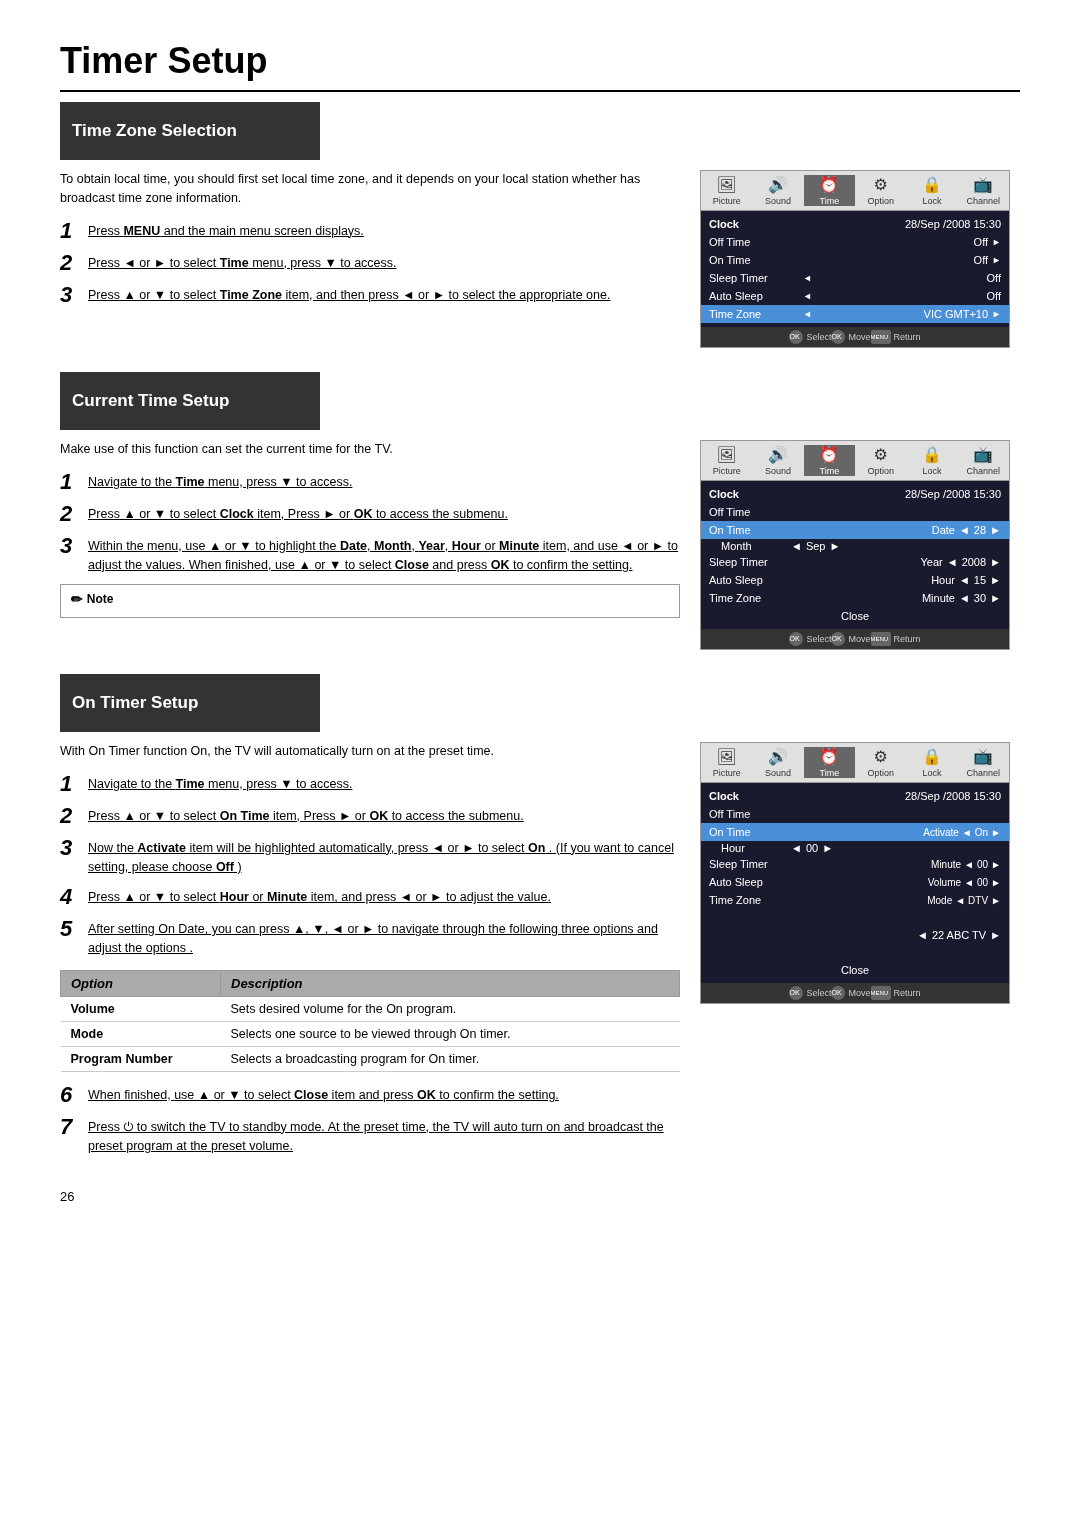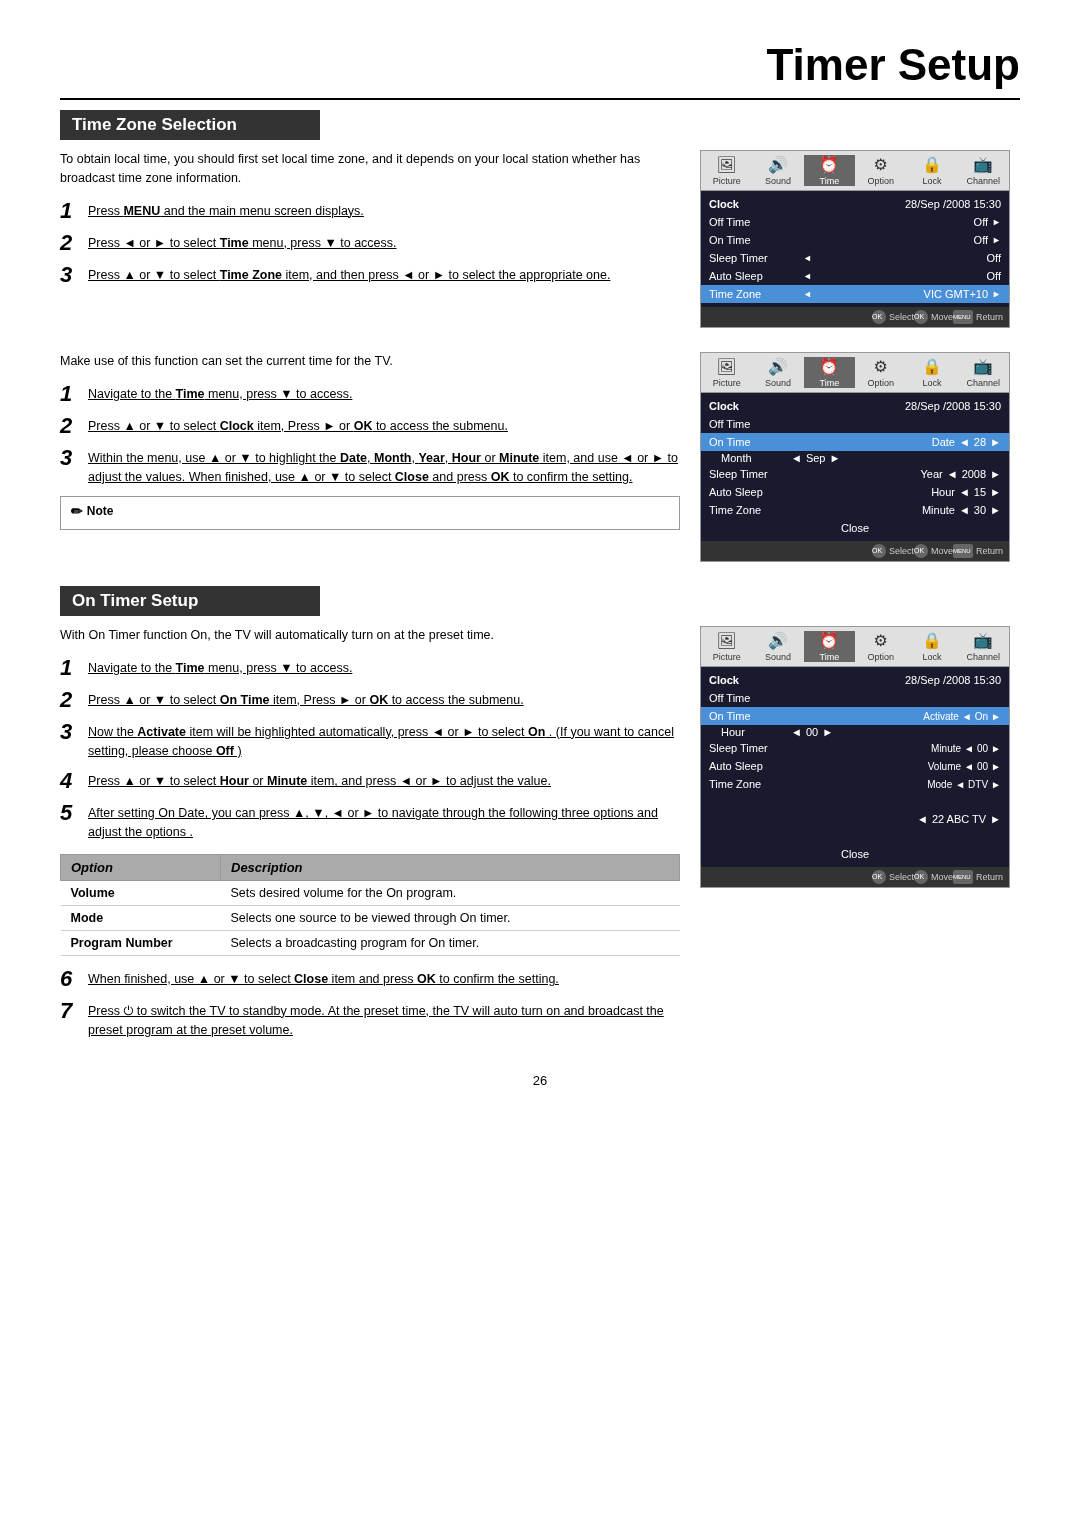--- a/index.html
+++ b/index.html
@@ -6,33 +6,32 @@
     body {
       font-family: Arial, sans-serif;
       font-size: 13px;
       color: #000;
       background: #fff;
       width: 1080px;
       min-height: 1527px;
       padding: 40px 60px;
     }
     h1.page-title {
-      font-size: 44px;
+      font-size: 36px;
       font-weight: bold;
       margin-bottom: 10px;
       border-bottom: 2px solid #000;
       padding-bottom: 8px;
-      text-align: right;
     }
     .section-header {
       background: #333;
       color: #fff;
       font-size: 17px;
       font-weight: bold;
-      padding: 5px 12px;
+      padding: 19px 12px;
       margin-bottom: 10px;
       display: inline-block;
       min-width: 260px;
     }
     .two-col {
       display: flex;
       gap: 20px;
       margin-bottom: 20px;
     }
     .left-col {
@@ -122,21 +121,21 @@
       text-align: right;
     }
     .tv-menu-row .row-arrow {
       margin-left: 4px;
       font-size: 9px;
     }
     .tv-menu-bottom {
       background: #333;
       color: #ccc;
       display: flex;
-      justify-content: flex-end;
+      justify-content: center;
       padding: 3px 6px;
       font-size: 9px;
     }
     .tv-menu-bottom span { display: flex; align-items: center; gap: 3px; }
     .btn-icon {
       display: inline-block;
       background: #666;
       color: #fff;
       border-radius: 50%;
       width: 14px;
@@ -180,21 +179,20 @@
     .option-table td {
       padding: 5px 10px;
       border-bottom: 1px solid #ccc;
       font-size: 12.5px;
     }
     .option-table td:first-child {
       font-weight: bold;
       width: 160px;
     }
     .page-num {
-      text-align: center;
       margin-top: 20px;
       font-size: 13px;
     }
     .section-wrapper {
       margin-bottom: 24px;
     }
     .tv-menu-sub-row {
       display: flex;
       padding: 1px 8px 1px 20px;
       font-size: 11px;
@@ -308,20 +306,21 @@
               <span class="btn-icon" style="font-size:6px;width:20px;border-radius:2px">MENU</span> 
               <span>Return</span>
             </span>
         </div>
       </div>
     </div>
   </div>
 </div>
 
 <div class="section-wrapper">
+  <div class="section-header">Current Time Setup</div>
   <div class="two-col">
     <div class="left-col">
       <p class="intro">Make use of this function can set the current time for the TV.</p>
       <ol class="steps">
         <li>
           <span class="step-num">1</span>
           <span class="step-text">Navigate to the <b>Time</b> menu,  press ▼  to access.</span>
         </li>
         <li>
           <span class="step-num">2</span>

